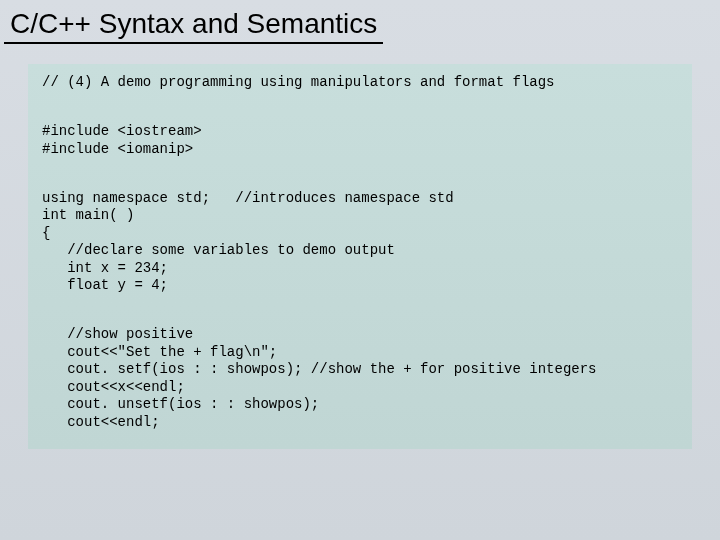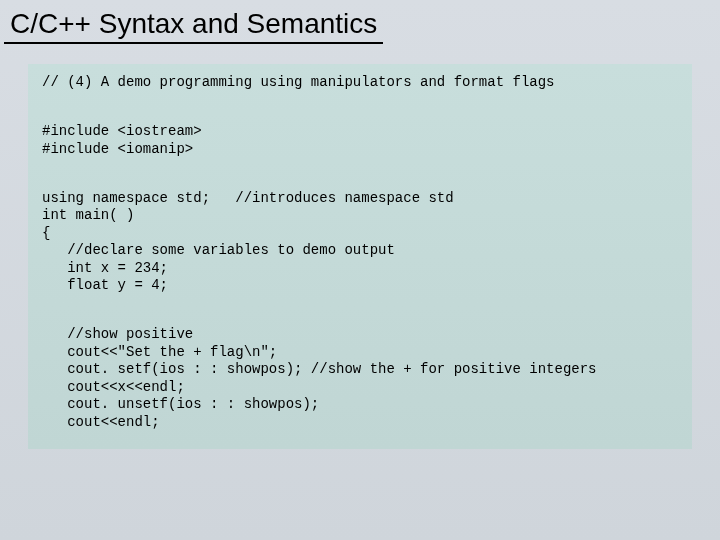--- a/index.html
+++ b/index.html
@@ -16,25 +16,25 @@
     height: 540px;
     box-sizing: border-box;
   }
   .title {
     font-size: 28px;
     color: #000;
     padding: 6px 6px 2px 6px;
     text-decoration: none;
     border-bottom: 2px solid #000;
     display: inline-block;
-    margin: 2px 0 20px 4px;
+    margin: 2px 0 12px 4px;
     font-weight: normal;
   }
   .code-panel {
-    margin: 0 28px 0 28px;
+    margin: 8px 28px 0 28px;
     background: linear-gradient(180deg, #c8dedc 0%, #c0d6d4 100%);
     padding: 10px 14px 18px 14px;
     box-sizing: border-box;
     font-family: "Courier New", Courier, monospace;
     font-size: 14px;
     line-height: 1.25;
     color: #000;
     white-space: pre;
   }
   .spacer { height: 14px; }

